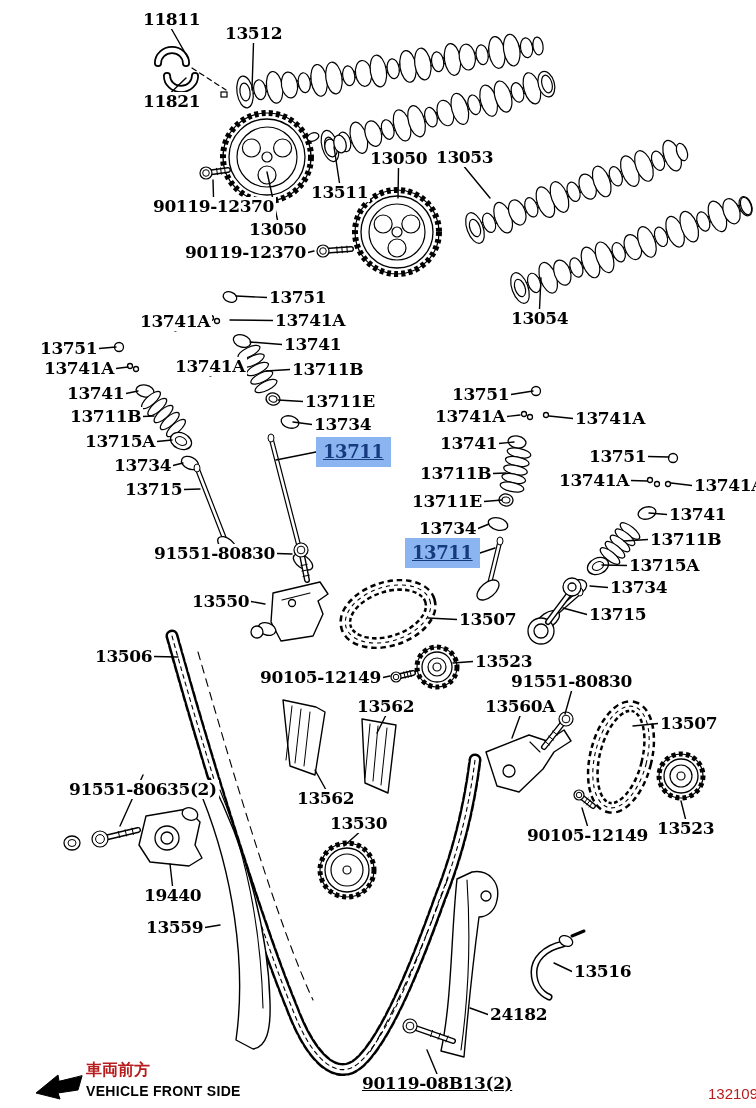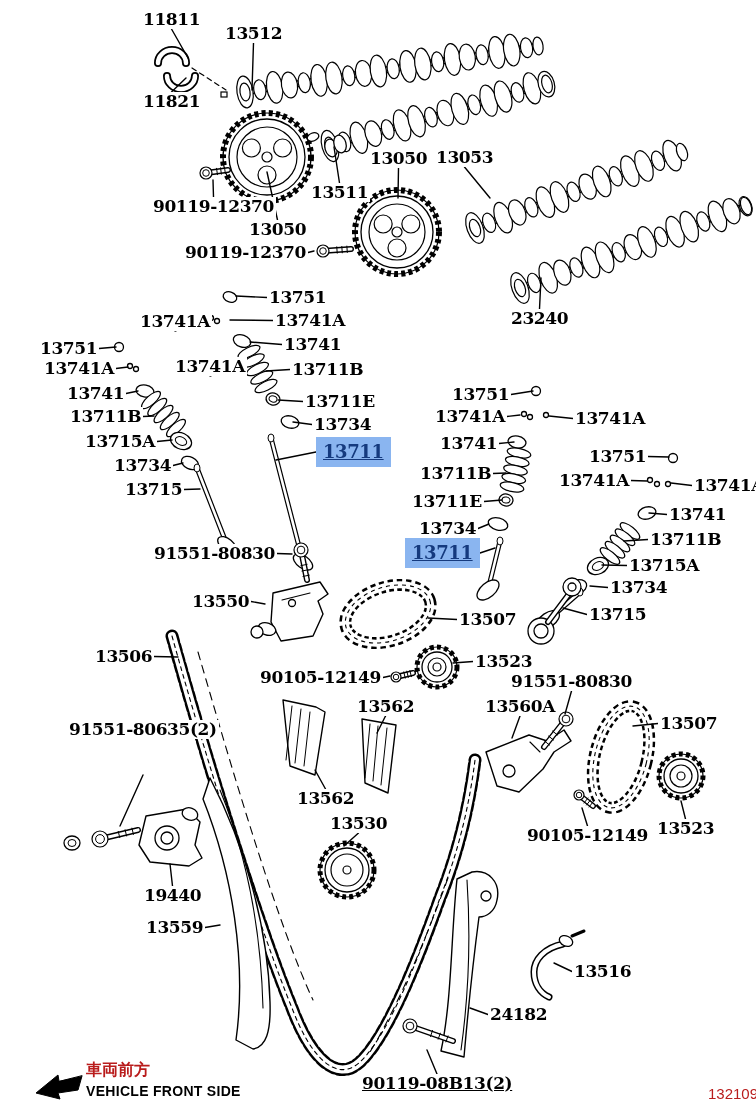--- a/index.html
+++ b/index.html
@@ -382,21 +382,21 @@
       <line x1="417" y1="1074" x2="407" y2="1050" stroke="#000" stroke-width="1.4" stroke-linecap="round" fill="none"></line>
     </svg>
   <div id="labels">
       <div class="plabel" style="left: 121px; top: 10px;">11811</div>
       <div class="plabel" style="left: 203px; top: 24px;">13512</div>
       <div class="plabel" style="left: 121px; top: 92px;">11821</div>
       <div class="plabel" style="left: 131px; top: 197px;">90119-12370</div>
       <div class="plabel" style="left: 289px; top: 183px;">13511</div>
       <div class="plabel" style="left: 348px; top: 149px;">13050</div>
       <div class="plabel" style="left: 414px; top: 148px;">13053</div>
-      <div class="plabel" style="left: 489px; top: 309px;">23240</div>
+      <div class="plabel" style="left: 489px; top: 309px;">13054</div>
       <div class="plabel" style="left: 227px; top: 220px;">13050</div>
       <div class="plabel" style="left: 163px; top: 243px;">90119-12370</div>
       <div class="plabel" style="left: 247px; top: 288px;">13751</div>
       <div class="plabel" style="left: 118px; top: 312px;">13741A</div>
       <div class="plabel" style="left: 253px; top: 311px;">13741A</div>
       <div class="plabel" style="left: 262px; top: 335px;">13741</div>
       <div class="plabel" style="left: 18px; top: 339px;">13751</div>
       <div class="plabel" style="left: 22px; top: 359px;">13741A</div>
       <div class="plabel" style="left: 45px; top: 384px;">13741</div>
       <div class="plabel" style="left: 48px; top: 407px;">13711B</div>
@@ -429,21 +429,21 @@
       <div class="plabel" style="left: 73px; top: 647px;">13506</div>
       <div class="plabel" style="left: 238px; top: 668px;">90105-12149</div>
       <div class="plabel" style="left: 437px; top: 610px;">13507</div>
       <div class="plabel" style="left: 453px; top: 652px;">13523</div>
       <div class="plabel" style="left: 335px; top: 697px;">13562</div>
       <div class="plabel" style="left: 463px; top: 697px;">13560A</div>
       <div class="plabel" style="left: 489px; top: 672px;">91551-80830</div>
       <div class="plabel" style="left: 638px; top: 714px;">13507</div>
       <div class="plabel" style="left: 505px; top: 826px;">90105-12149</div>
       <div class="plabel" style="left: 635px; top: 819px;">13523</div>
-      <div class="plabel" style="left: 47px; top: 720px;">91551-80635(2)</div>
+      <div class="plabel" style="left: 47px; top: 780px;">91551-80635(2)</div>
       <div class="plabel" style="left: 122px; top: 886px;">19440</div>
       <div class="plabel" style="left: 124px; top: 918px; text-align: right;">13559</div>
       <div class="plabel" style="left: 275px; top: 789px;">13562</div>
       <div class="plabel" style="left: 308px; top: 814px;">13530</div>
       <div class="plabel" style="left: 552px; top: 962px;">13516</div>
       <div class="plabel" style="left: 468px; top: 1005px;">24182</div>
       <div class="plabel" style="left: 340px; top: 1074px; text-decoration: underline;">90119-08B13(2)</div>
     </div>
   <div class="footer-jp">車両前方</div>
   <div class="footer-en">VEHICLE FRONT SIDE</div>

